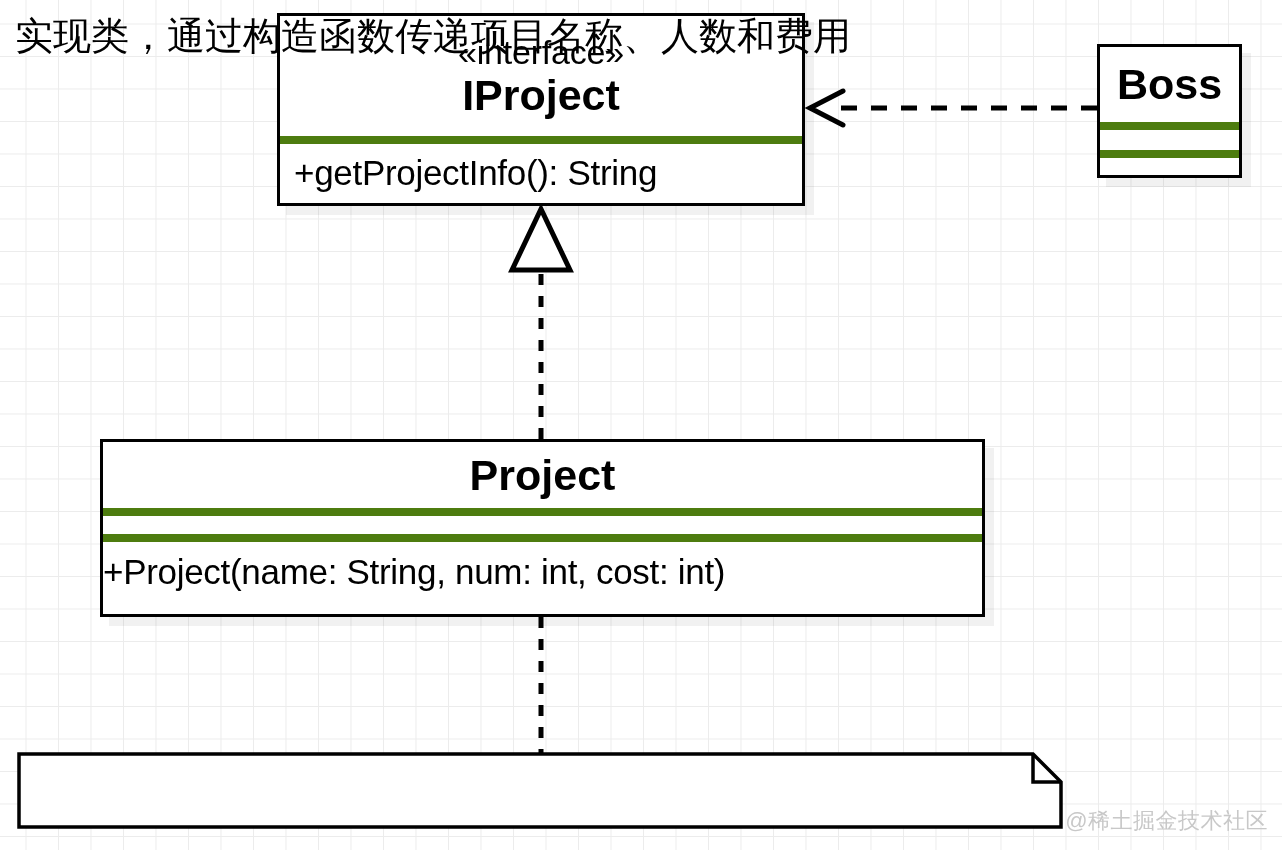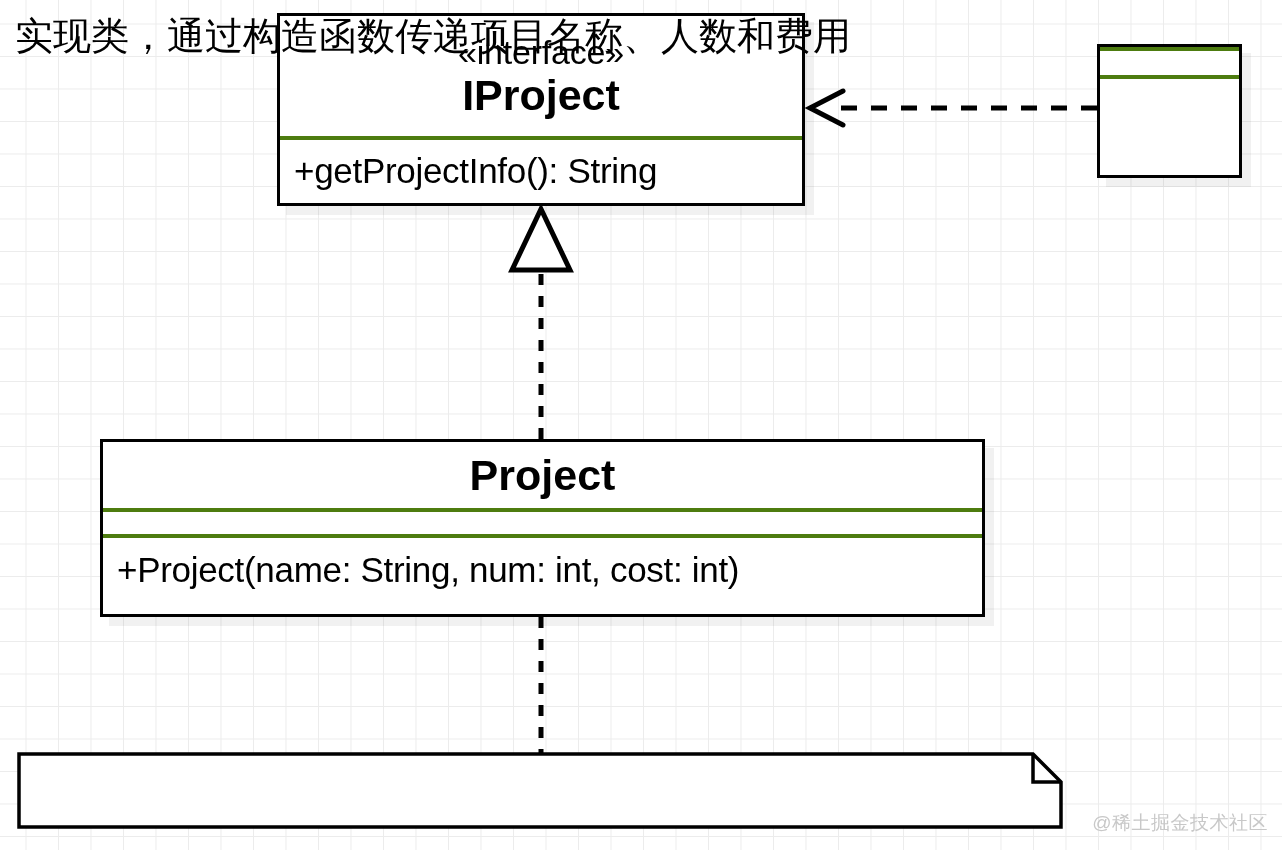--- a/index.html
+++ b/index.html
@@ -39,21 +39,21 @@
   }
   .compartment {
     box-sizing: border-box;
     display: flex;
     align-items: center;
     justify-content: center;
     overflow: hidden;
     white-space: nowrap;
   }
   .compartment.divider-top {
-    border-top: 4px solid #4d7c0f;
+    border-top: 8px solid #4d7c0f;
   }
   .compartment.left-align {
     justify-content: flex-start;
   }
   .stereotype {
     font-size: 34px;
     font-weight: normal;
     color: #000000;
     line-height: 1.12;
     letter-spacing: -0.2px;
@@ -114,40 +114,39 @@
     height: 178px;
   }
   #project-header {
     height: 66px;
   }
   #project-attrs {
     height: 26px;
   }
   #project-methods {
     height: 69px;
-    padding-left: 14px;
   }
   #note-text {
     position: absolute;
     left: 15px;
     top: 0;
     height: 73px;
     display: flex;
     align-items: center;
     font-size: 38px;
     color: #000000;
     white-space: nowrap;
     letter-spacing: 0px;
   }
   
   #watermark {
     position: absolute;
     right: 14px;
     bottom: 14px;
-    font-size: 19px;
+    font-size: 22px;
     color: #c8c8c8;
     letter-spacing: 0.5px;
     white-space: nowrap;
   }
 </style>
 </head>
 <body>
 
 <div id="canvas">
 
@@ -179,20 +178,23 @@
         <div class="stereotype">«interface»</div>
         <div class="class-title">IProject</div>
       </div>
     </div>
     <div class="compartment divider-top left-align" id="iproject-methods">
       <span class="member">+getProjectInfo(): String</span>
     </div>
   </div>
 
   <div class="uml-box" id="boss-box">
+    <div class="compartment" id="boss-header">
+      <div class="class-title">Boss</div>
+    </div>
     <div class="compartment divider-top" id="boss-attrs">
       <span class="member"></span>
     </div>
     <div class="compartment divider-top" id="boss-methods">
       <span class="member"></span>
     </div>
   </div>
 
   <div class="uml-box" id="project-box">
     <div class="compartment" id="project-header">

